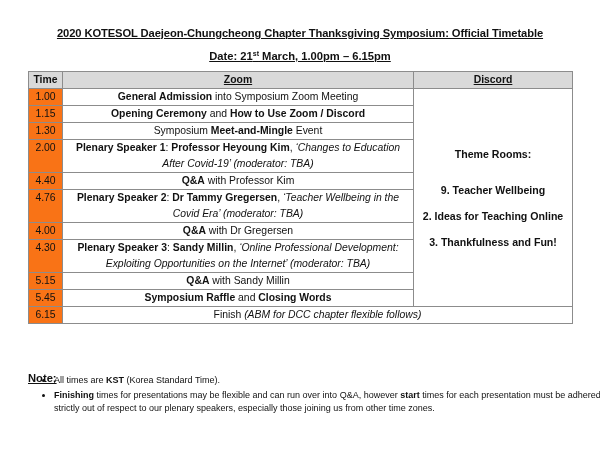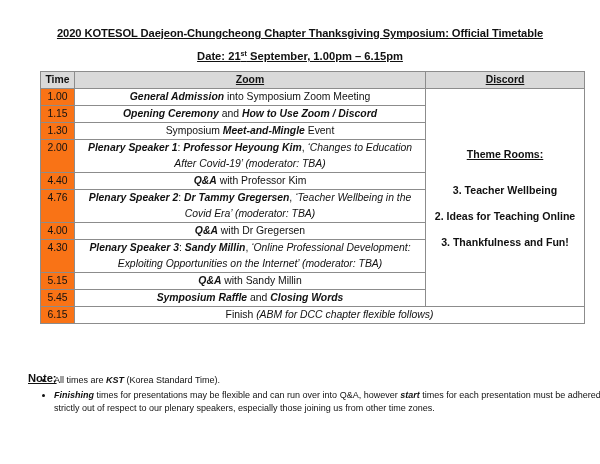--- a/index.html
+++ b/index.html
@@ -12,73 +12,73 @@
     position: absolute; left: 0; top: 27px; width: 600px; text-align: center;
     font-size: 11.2px; font-weight: bold; text-decoration: underline;
     letter-spacing: -0.1px;
   }
   .date {
     position: absolute; left: 0; top: 50px; width: 600px; text-align: center;
     font-size: 11.2px; font-weight: bold; text-decoration: underline;
   }
   .date sup { font-size: 7px; vertical-align: 4px; }
   table.tt {
-    position: absolute; left: 40px; top: 71px; width: 544px;
+    position: absolute; left: 28px; top: 71px; width: 544px;
     border-collapse: collapse; table-layout: fixed;
     font-size: 10.4px;
   }
   table.tt td, table.tt th {
     border: 1px solid #8c8c8c; padding: 0 4px; text-align: center;
     line-height: 16px; height: 16px;
   }
   table.tt th { background: #d9d9d9; font-weight: bold; text-decoration: underline; }
   table.tt th.time-h { text-decoration: none; }
   td.time { background: #f97316; vertical-align: top; }
   td.two { line-height: 18px; }
   td.discord { vertical-align: middle; font-weight: bold; font-size: 10.6px; }
   .room { display: block; margin: 10px 0; }
-  .room.h { margin-bottom: 20px; text-decoration: underline; }
-  b { font-weight: bold; font-style: italic; }
+  .room.h { margin-bottom: 20px; }
+  b { font-weight: bold; }
   i { font-style: italic; }
   .note-h {
     position: absolute; left: 28px; top: 356px; font-size: 11.2px;
     font-weight: bold; text-decoration: underline; margin-top: 16px;
   }
   ul.notes {
     position: absolute; left: 28px; top: 374px; width: 560px; margin: 0;
     padding-left: 26px; font-size: 9px; line-height: 13.5px;
   }
   ul.notes li { margin: 0 0 1px 0; }
 </style>
 </head>
 <body>
 
 <div class="title">2020 KOTESOL Daejeon-Chungcheong Chapter Thanksgiving Symposium: Official Timetable</div>
-<div class="date"><span>Date: 21</span><sup>st</sup><span> September, 1.00pm – 6.15pm</span></div>
+<div class="date"><span>Date: 21</span><sup>st</sup><span> March, 1.00pm – 6.15pm</span></div>
 
 <table class="tt">
   <colgroup>
       <col style="width:34px">
       <col style="width:351px">
       <col style="width:159px">
     </colgroup>
   <thead>
     <tr>
       <th class="time-h">Time</th>
       <th>Zoom</th>
       <th>Discord</th>
     </tr>
   </thead>
   <tbody id="tbody">
       <tr>
         <td class="time">1.00</td>
         <td><b>General Admission</b><span> into Symposium Zoom Meeting</span></td>
         <td class="discord" rowspan="10">
           <span class="room h">Theme Rooms:</span>
-          <span class="room">3. Teacher Wellbeing</span>
+          <span class="room">9. Teacher Wellbeing</span>
           <span class="room">2. Ideas for Teaching Online</span>
           <span class="room">3. Thankfulness and Fun!</span>
         </td>
       </tr>
       <tr>
         <td class="time">1.15</td>
         <td><b>Opening Ceremony</b><span> and </span><b>How to Use Zoom / Discord</b></td>
       </tr>
       <tr>
         <td class="time">1.30</td>

